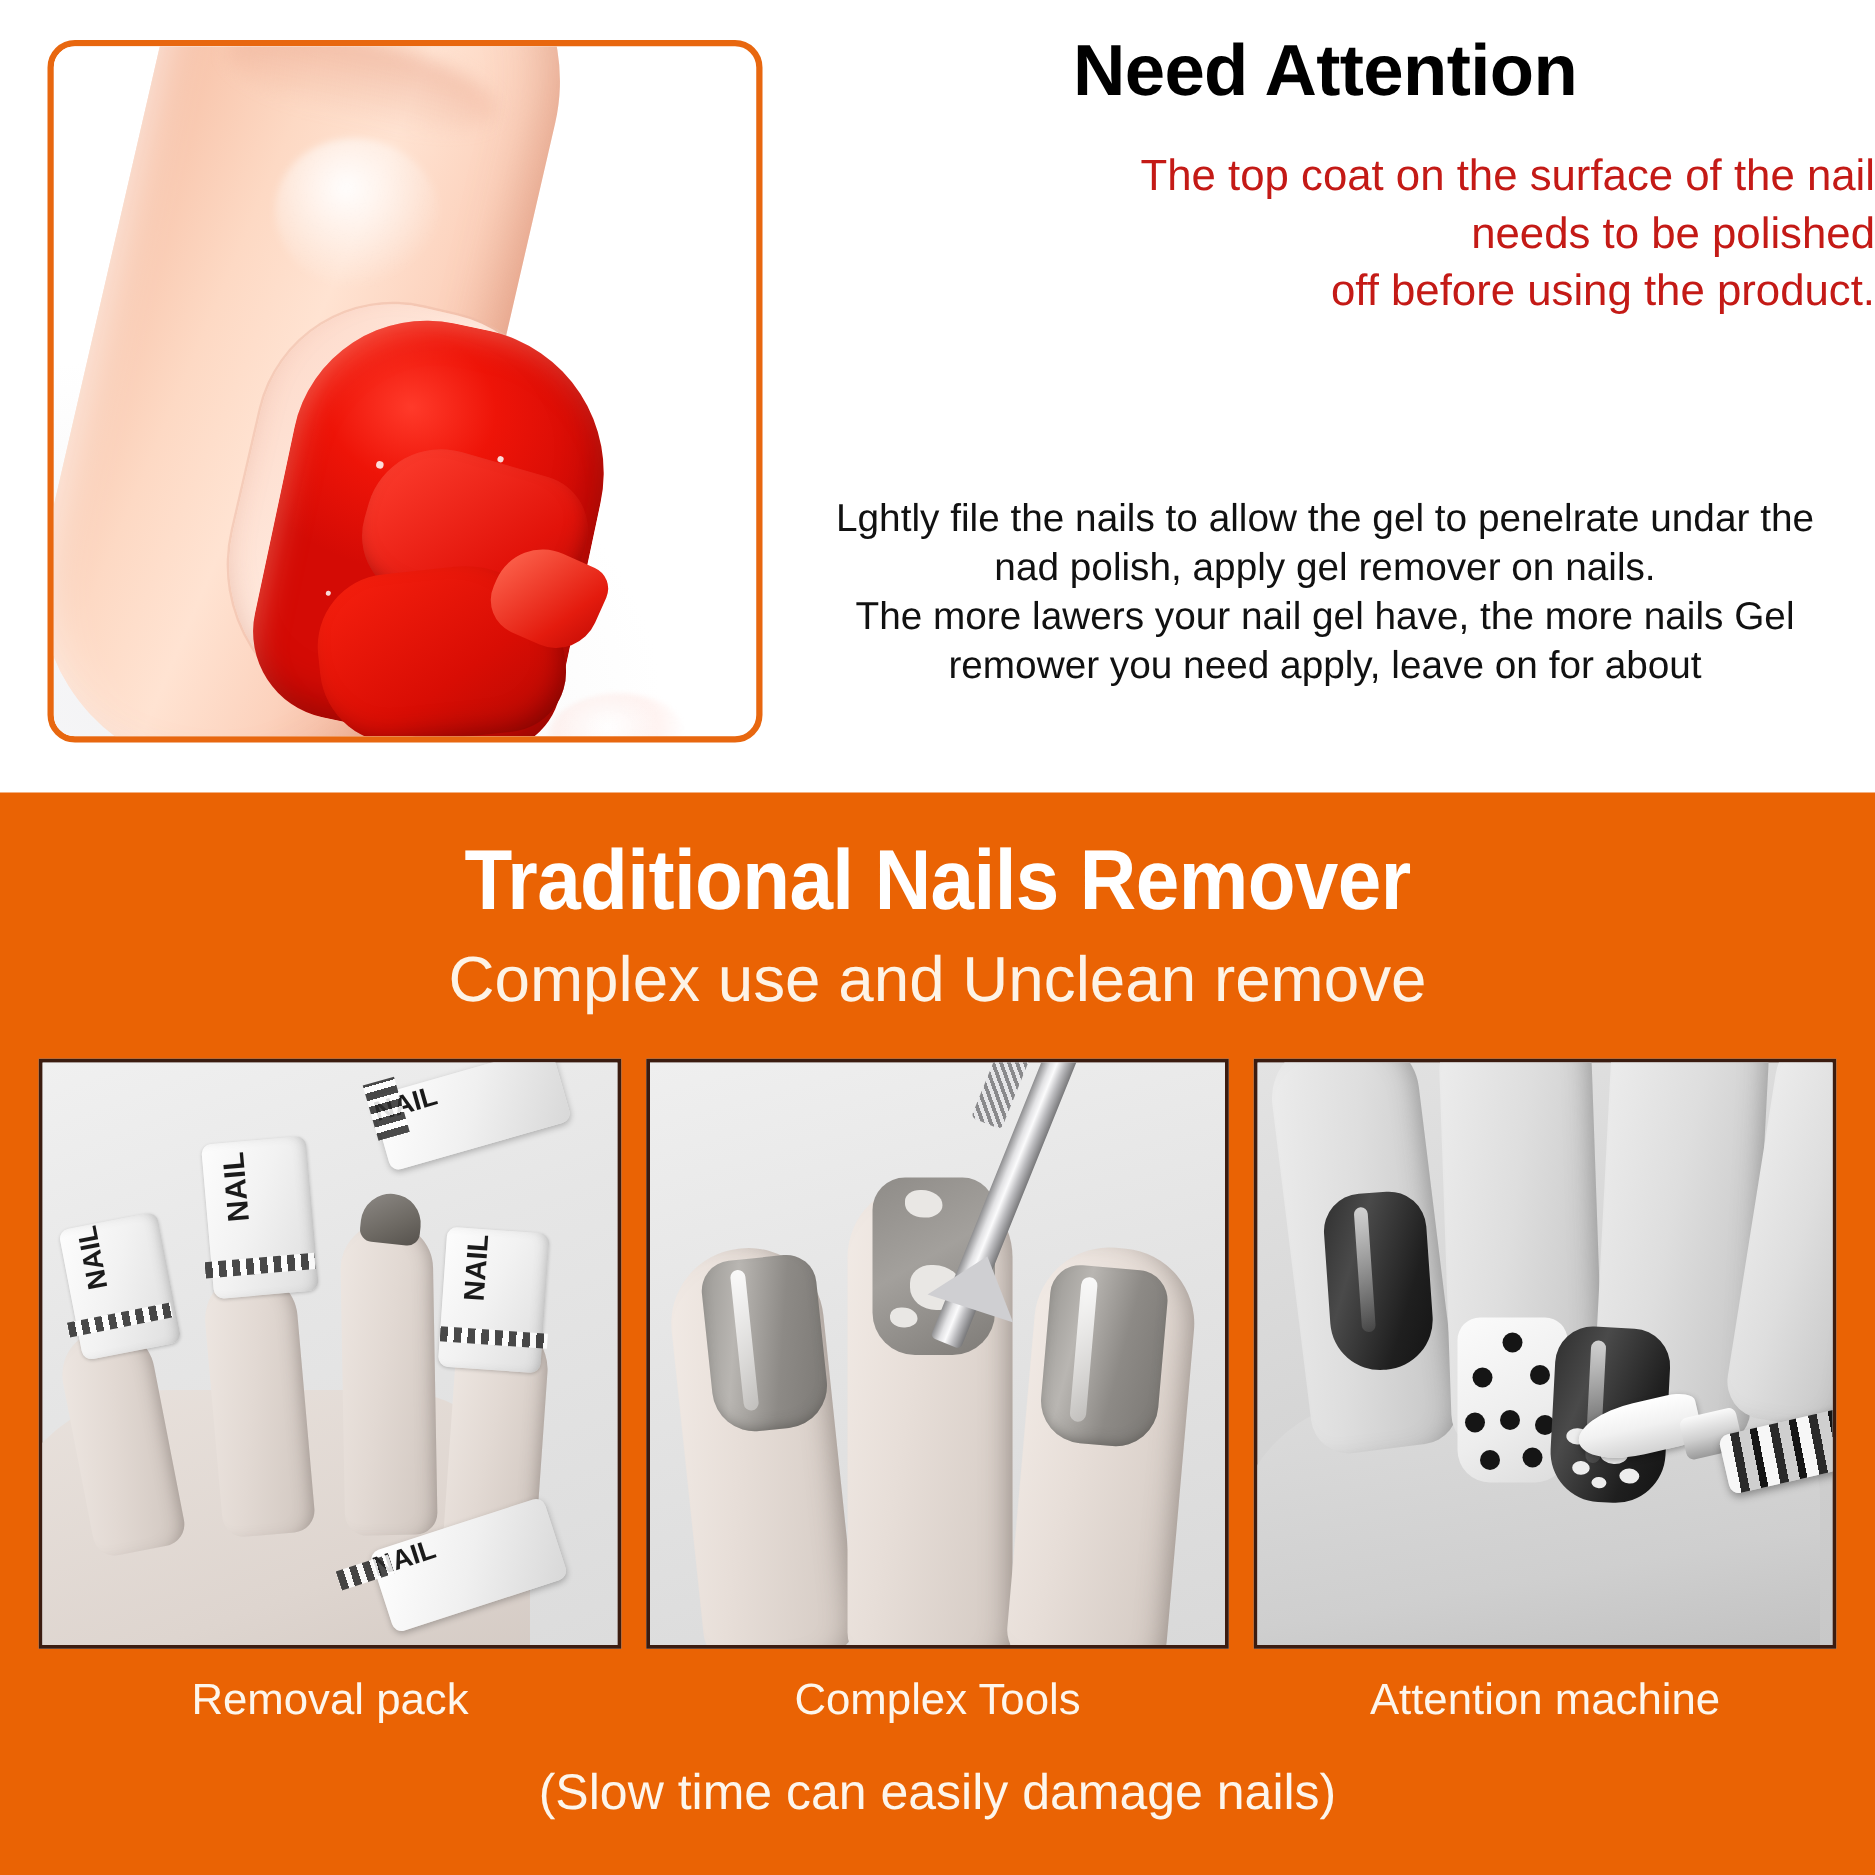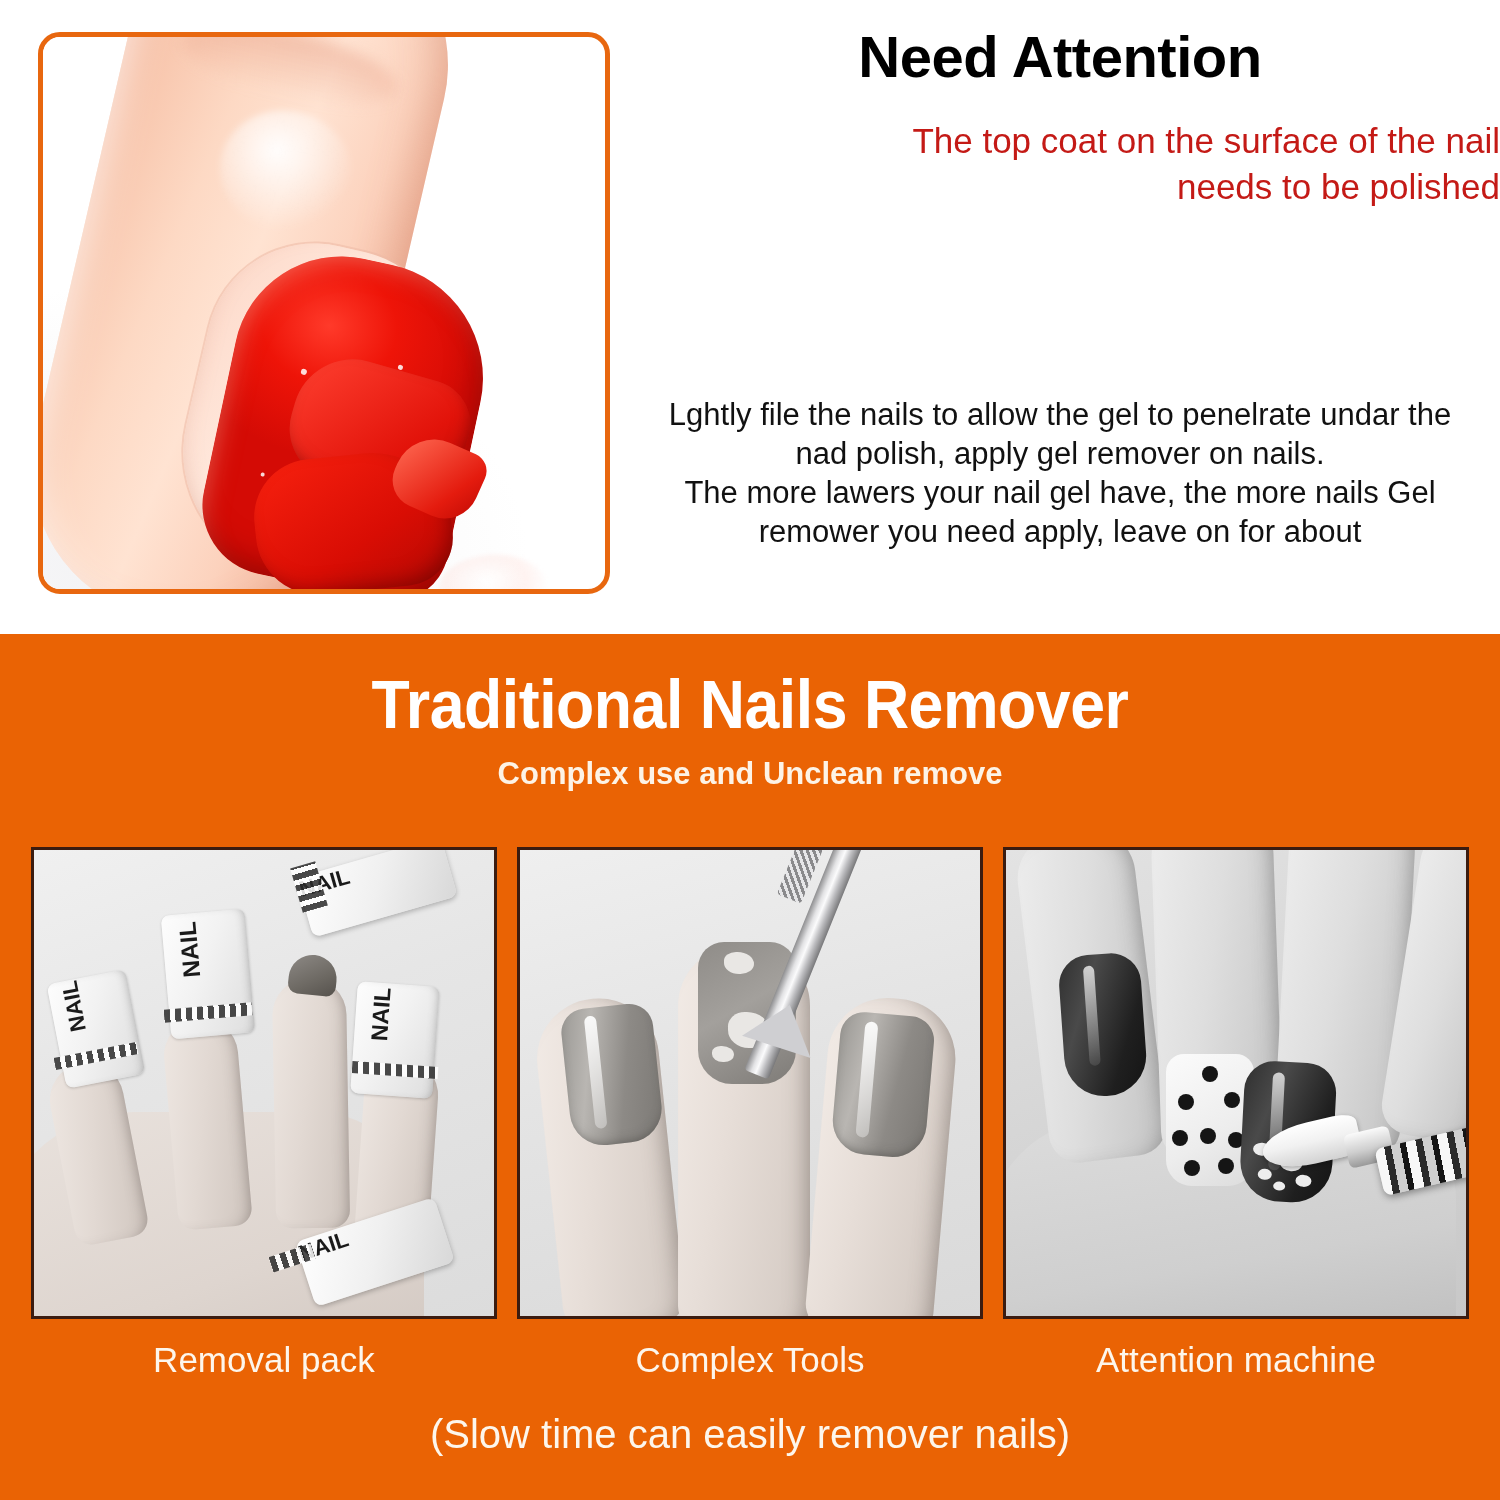--- a/index.html
+++ b/index.html
@@ -237,24 +237,23 @@
     color: #ffffff;
     line-height: 1;
     letter-spacing: -0.5px;
     transform: scaleX(0.92);
   }
   .banner-subtitle {
     position: absolute;
     left: 0; top: 124px;
     width: 1500px;
     text-align: center;
-    font-size: 31px;
+    font-size: 51px;
     color: #fdf3e6;
     line-height: 1;
-    font-weight: bold;
   }
 
   
   .photo-row {
     position: absolute;
     left: 31px;
     top: 213px;
     width: 1438px;
     height: 472px;
     display: flex;
@@ -521,20 +520,21 @@
       </div>
     </div>
 
     <div class="right-col">
 
       <div class="h-attention">Need Attention</div>
 
       <div class="attention-body">
         <div>The top coat on the surface of the nail</div>
         <div>needs to be polished</div>
+        <div>off before using the product.</div>
       </div>
 
 
       <div class="howto-body">
         <div>Lghtly file the nails to allow the gel to penelrate undar the</div>
         <div>nad polish, apply gel remover on nails.</div>
         <div>The more lawers your nail gel have, the more nails Gel</div>
         <div>remower you need apply, leave on for about</div>
       </div>
 
@@ -647,16 +647,16 @@
       </div>
 
     </div>
 
     <div class="caption-row">
       <div class="caption">Removal pack</div>
       <div class="caption">Complex Tools</div>
       <div class="caption">Attention machine</div>
     </div>
 
-    <div class="footnote">(Slow time can easily remover nails)</div>
+    <div class="footnote">(Slow time can easily damage nails)</div>
 
   </div>
 </div>
 
 </body></html>

